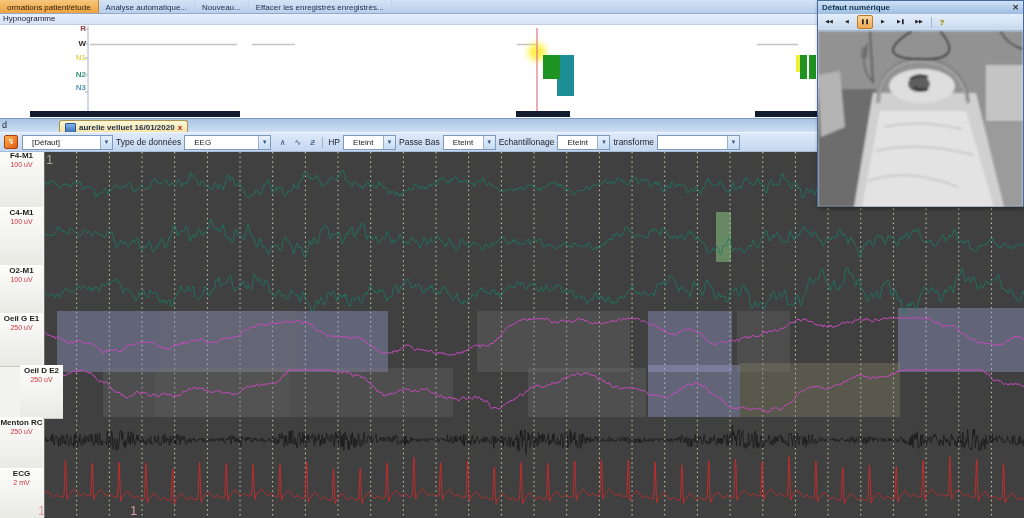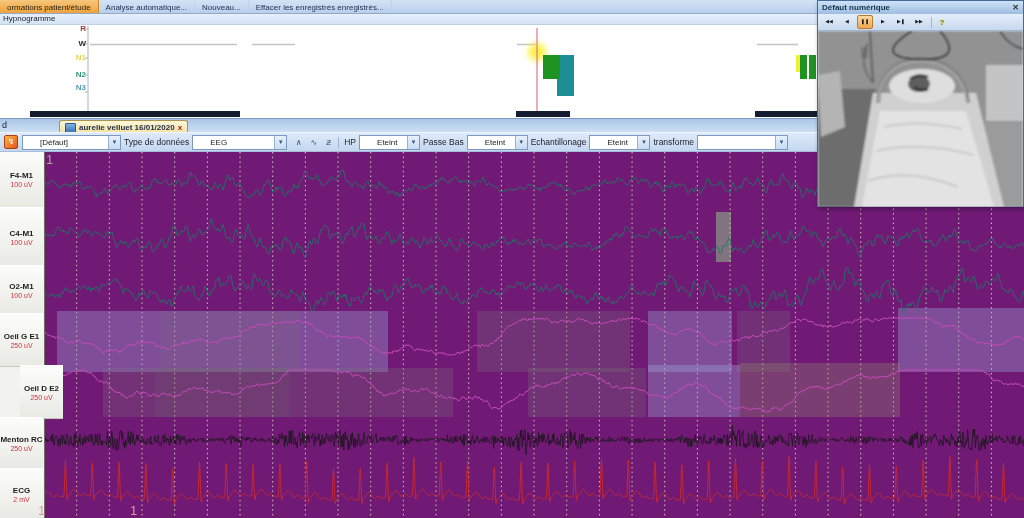--- a/index.html
+++ b/index.html
@@ -1,17 +1,17 @@
 <!DOCTYPE html>
 <html><head>
 <meta charset="utf-8">
 <style>
   html,body{margin:0;padding:0;background:#888;}
   .screen{position:relative;width:1024px;height:518px;overflow:hidden;
-    font-family:"Liberation Sans",sans-serif;background:#701a75;-webkit-font-smoothing:antialiased;}
+    font-family:"Liberation Sans",sans-serif;background:#404040;-webkit-font-smoothing:antialiased;}
   
   .menubar{position:absolute;left:0;top:0;width:1024px;height:13px;
     background:linear-gradient(#d3e3f6,#b9cfec);border-bottom:1px solid #93a9c8;
     display:flex;align-items:stretch;font-size:8px;color:#1e2c48;z-index:6;}
   .menu-item{padding:1px 7px 0 7px;display:flex;align-items:center;white-space:nowrap;border-right:1px solid #c2d3ea;cursor:default;}
   .menu-item.selected{background:linear-gradient(#f6c77c,#eda23f);color:#2c2410;border-right:1px solid #c08a30;}
   
   .hypno-header{position:absolute;left:0;top:13px;width:1024px;height:11px;
     background:linear-gradient(#e8f0fb,#d5e4f6);border-bottom:1px solid #c0cfe4;
     font-size:8px;color:#223;padding-left:3px;line-height:11px;z-index:2;}
@@ -29,34 +29,34 @@
   .tab-close{color:#b02020;font-weight:bold;font-size:8px;cursor:default;}
   
   .toolbar{position:absolute;left:0;top:132px;width:1024px;height:18px;
     background:linear-gradient(#dfeafa,#c3d7ef);border-top:1px solid #eef5fd;border-bottom:1px solid #a8bcd8;
     display:flex;align-items:center;font-size:8.5px;color:#223;z-index:6;}
   .tb-gap{width:4px;flex:none;}
   .app-icon{width:12px;height:12px;margin-left:4px;flex:none;border-radius:2px;
     background:linear-gradient(135deg,#ffb24a,#e05818);border:1px solid #a84010;
     color:#fff;font-size:8px;line-height:11px;text-align:center;}
   .dd{height:13px;background:#fff;border:1px solid #7d99bd;display:flex;align-items:center;flex:none;
-    font-size:8px;color:#222;position:relative;padding-left:17px;}
+    font-size:8px;color:#222;position:relative;padding-left:9px;}
   .dd .arrow{position:absolute;right:0;top:0;width:11px;height:100%;
     background:linear-gradient(#e8f1fc,#c6dbf2);border-left:1px solid #9ab2d0;
     color:#3a5a86;font-size:6px;line-height:12px;text-align:center;}
   .tb-label{white-space:nowrap;flex:none;padding:0 3px;}
   .tb-icon{width:13px;height:13px;flex:none;text-align:center;line-height:13px;font-size:8px;color:#2c4a74;
     border:1px solid transparent;border-radius:2px;}
   .tb-sep{width:1px;height:11px;background:#9fb4d2;margin:0 2px;flex:none;}
   
   .label-col{position:absolute;left:0;top:150px;width:44px;height:368px;background:#f2f2ee;
     border-right:1px solid #6e6e66;z-index:4;}
   .chan-cell{position:absolute;left:0;width:43px;background:linear-gradient(#fcfcfa,#e9e9e4);
     border-bottom:1px solid #c6c6c0;border-top:1px solid #fff;
-    display:flex;flex-direction:column;align-items:center;justify-content:center;}
+    display:flex;flex-direction:column;align-items:center;justify-content:flex-start;}
   .chan-name{font-size:8px;font-weight:bold;color:#1c1c1c;white-space:nowrap;}
   .chan-sens{font-size:7px;color:#d03240;margin-top:1px;}
   #grid-svg,#traces-svg{position:absolute;left:0;top:150px;z-index:3;}
   #grid-svg{z-index:1;}
   .events-layer{position:absolute;left:0;top:0;width:1024px;height:518px;z-index:2;pointer-events:none;}
   .event-rect{position:absolute;}
   .cursor-label{position:absolute;left:424px;top:148px;height:11px;z-index:7;
     background:#fdfd52;border:1px solid #d8cc30;color:#c42200;font-size:8px;font-weight:bold;
     line-height:10px;padding:0 4px;white-space:nowrap;}
   .epoch-marker{position:absolute;z-index:4;font-size:13px;font-family:"Liberation Sans",sans-serif;}

